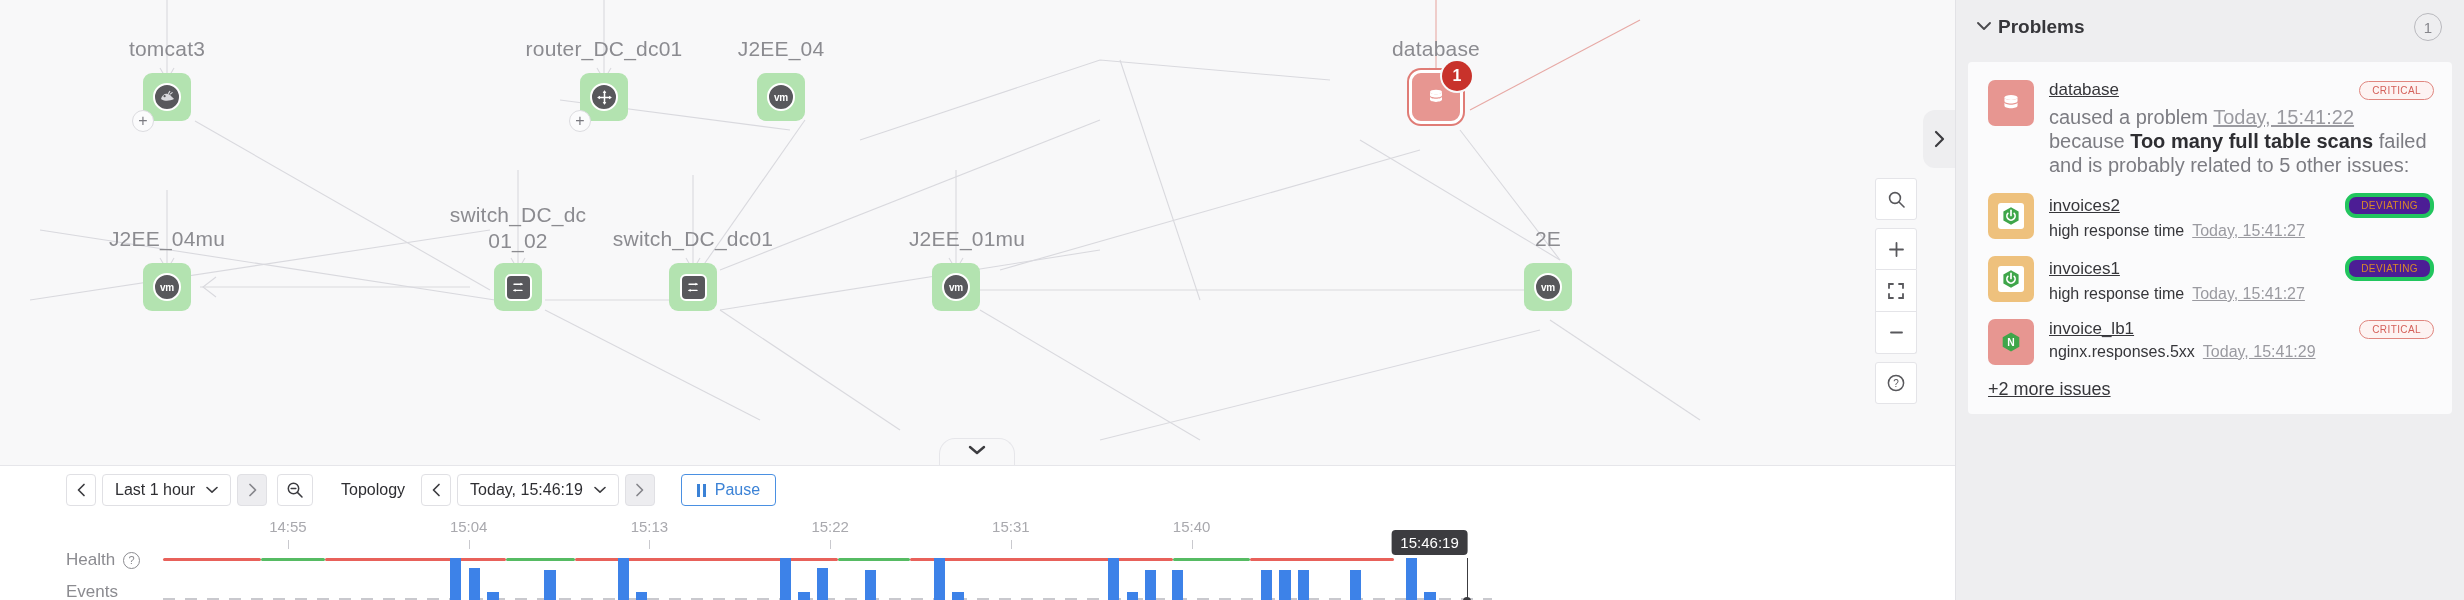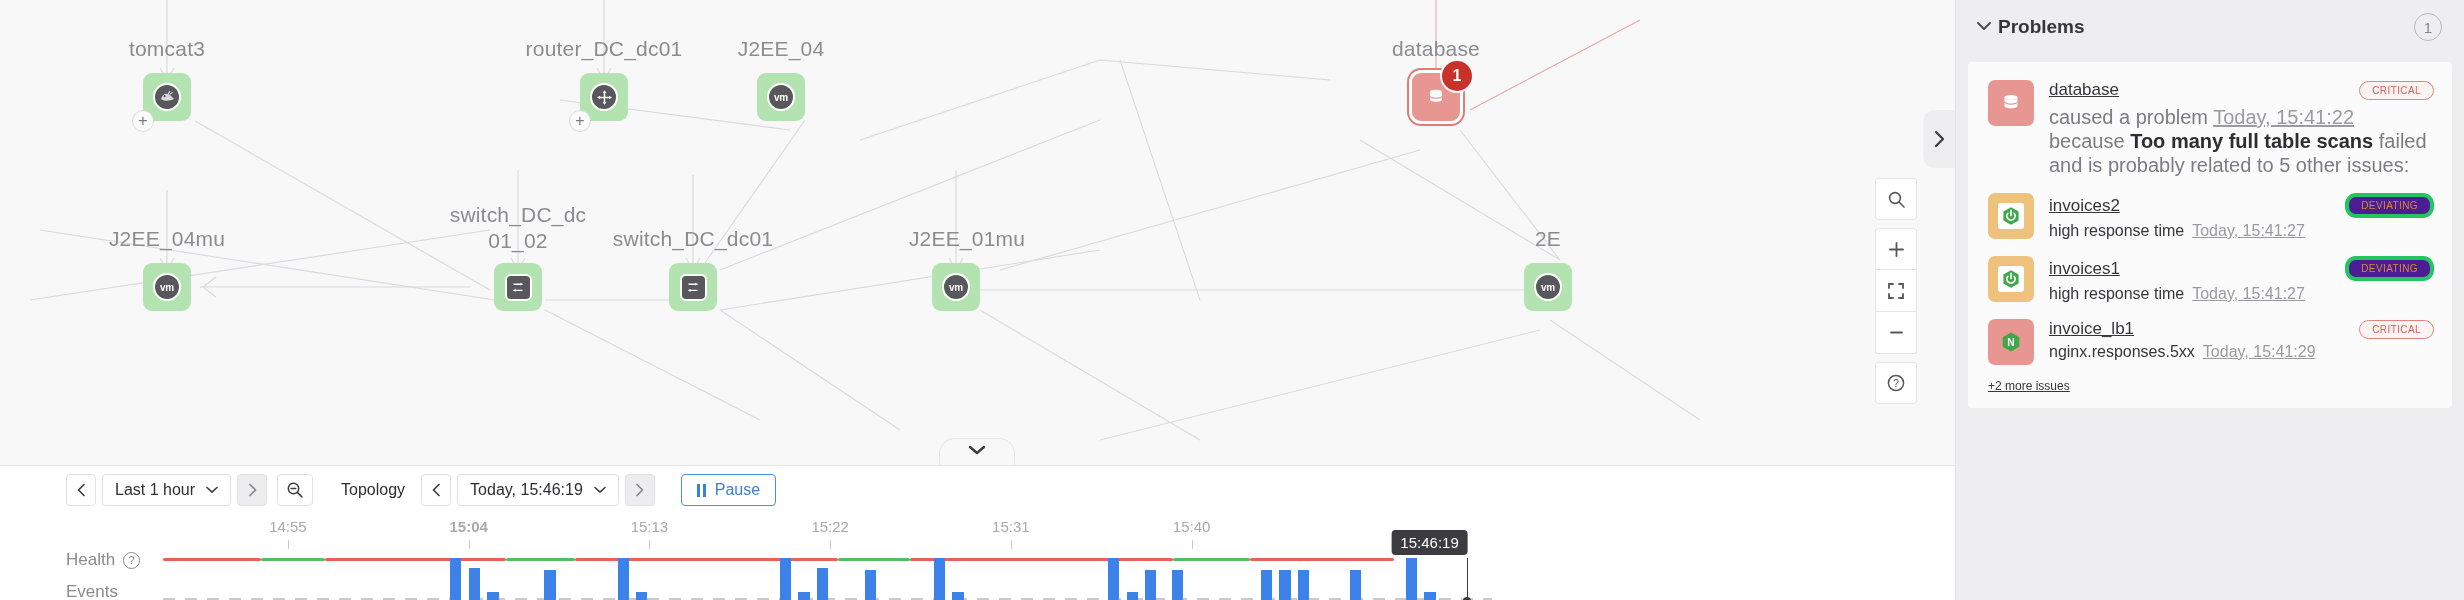--- a/index.html
+++ b/index.html
@@ -238,21 +238,21 @@
   .sev.critical { border: 1px solid #e0867f; color: #d4605a; background: #fdf3f2; }
   .sev.deviating { border: 4px solid #22c55e; color: #d98a28; background: #4c1d95; }
   .prob-desc {
     margin-top: 5px; font-size: 20px; line-height: 24px; color: #7c7c82;
   }
   .prob-desc .lnk { text-decoration: underline; color: #9a9aa0; cursor: pointer; }
   .prob-desc .strong { color: #2e2e32; font-weight: bold; }
   .prob-sub { margin-top: 4px; font-size: 16px; color: #36363a; }
   .prob-sub .ts { color: #9a9aa0; text-decoration: underline; margin-left: 8px; cursor: pointer; }
   #more-issues {
-    margin: 6px 0 0 20px; font-size: 12px; color: #36363a;
+    margin: 6px 0 0 20px; font-size: 18px; color: #36363a;
     text-decoration: underline; cursor: pointer; display: inline-block;
   }
 </style>
 </head>
 <body>
 
 <div id="root">
 
   <div id="topology-panel">
     <div id="topology-canvas">
@@ -514,21 +514,21 @@
           <span class="qmark">?</span>
         </div>
         <div class="tl-row-label" id="tl-events-label">
           <span>Events</span>
         </div>
 
         <div id="tl-plot">
           <div class="tl-events-baseline"></div>
         <div class="tl-tick-label" style="left: 9.4%;">14:55</div>
             <div class="tl-tick-mark" style="left: 9.4%;"></div>
-            <div class="tl-tick-label" style="left: 23%; font-weight: bold;">15:04</div>
+            <div class="tl-tick-label" style="left: 23%;">15:04</div>
             <div class="tl-tick-mark" style="left: 23%;"></div>
             <div class="tl-tick-label" style="left: 36.6%;">15:13</div>
             <div class="tl-tick-mark" style="left: 36.6%;"></div>
             <div class="tl-tick-label" style="left: 50.2%;">15:22</div>
             <div class="tl-tick-mark" style="left: 50.2%;"></div>
             <div class="tl-tick-label" style="left: 63.8%;">15:31</div>
             <div class="tl-tick-mark" style="left: 63.8%;"></div>
             <div class="tl-tick-label" style="left: 77.4%;">15:40</div>
             <div class="tl-tick-mark" style="left: 77.4%;"></div>
             <div class="tl-health-seg" style="left: 0%; width: 7.4%; background: rgb(232, 97, 90);"></div>

